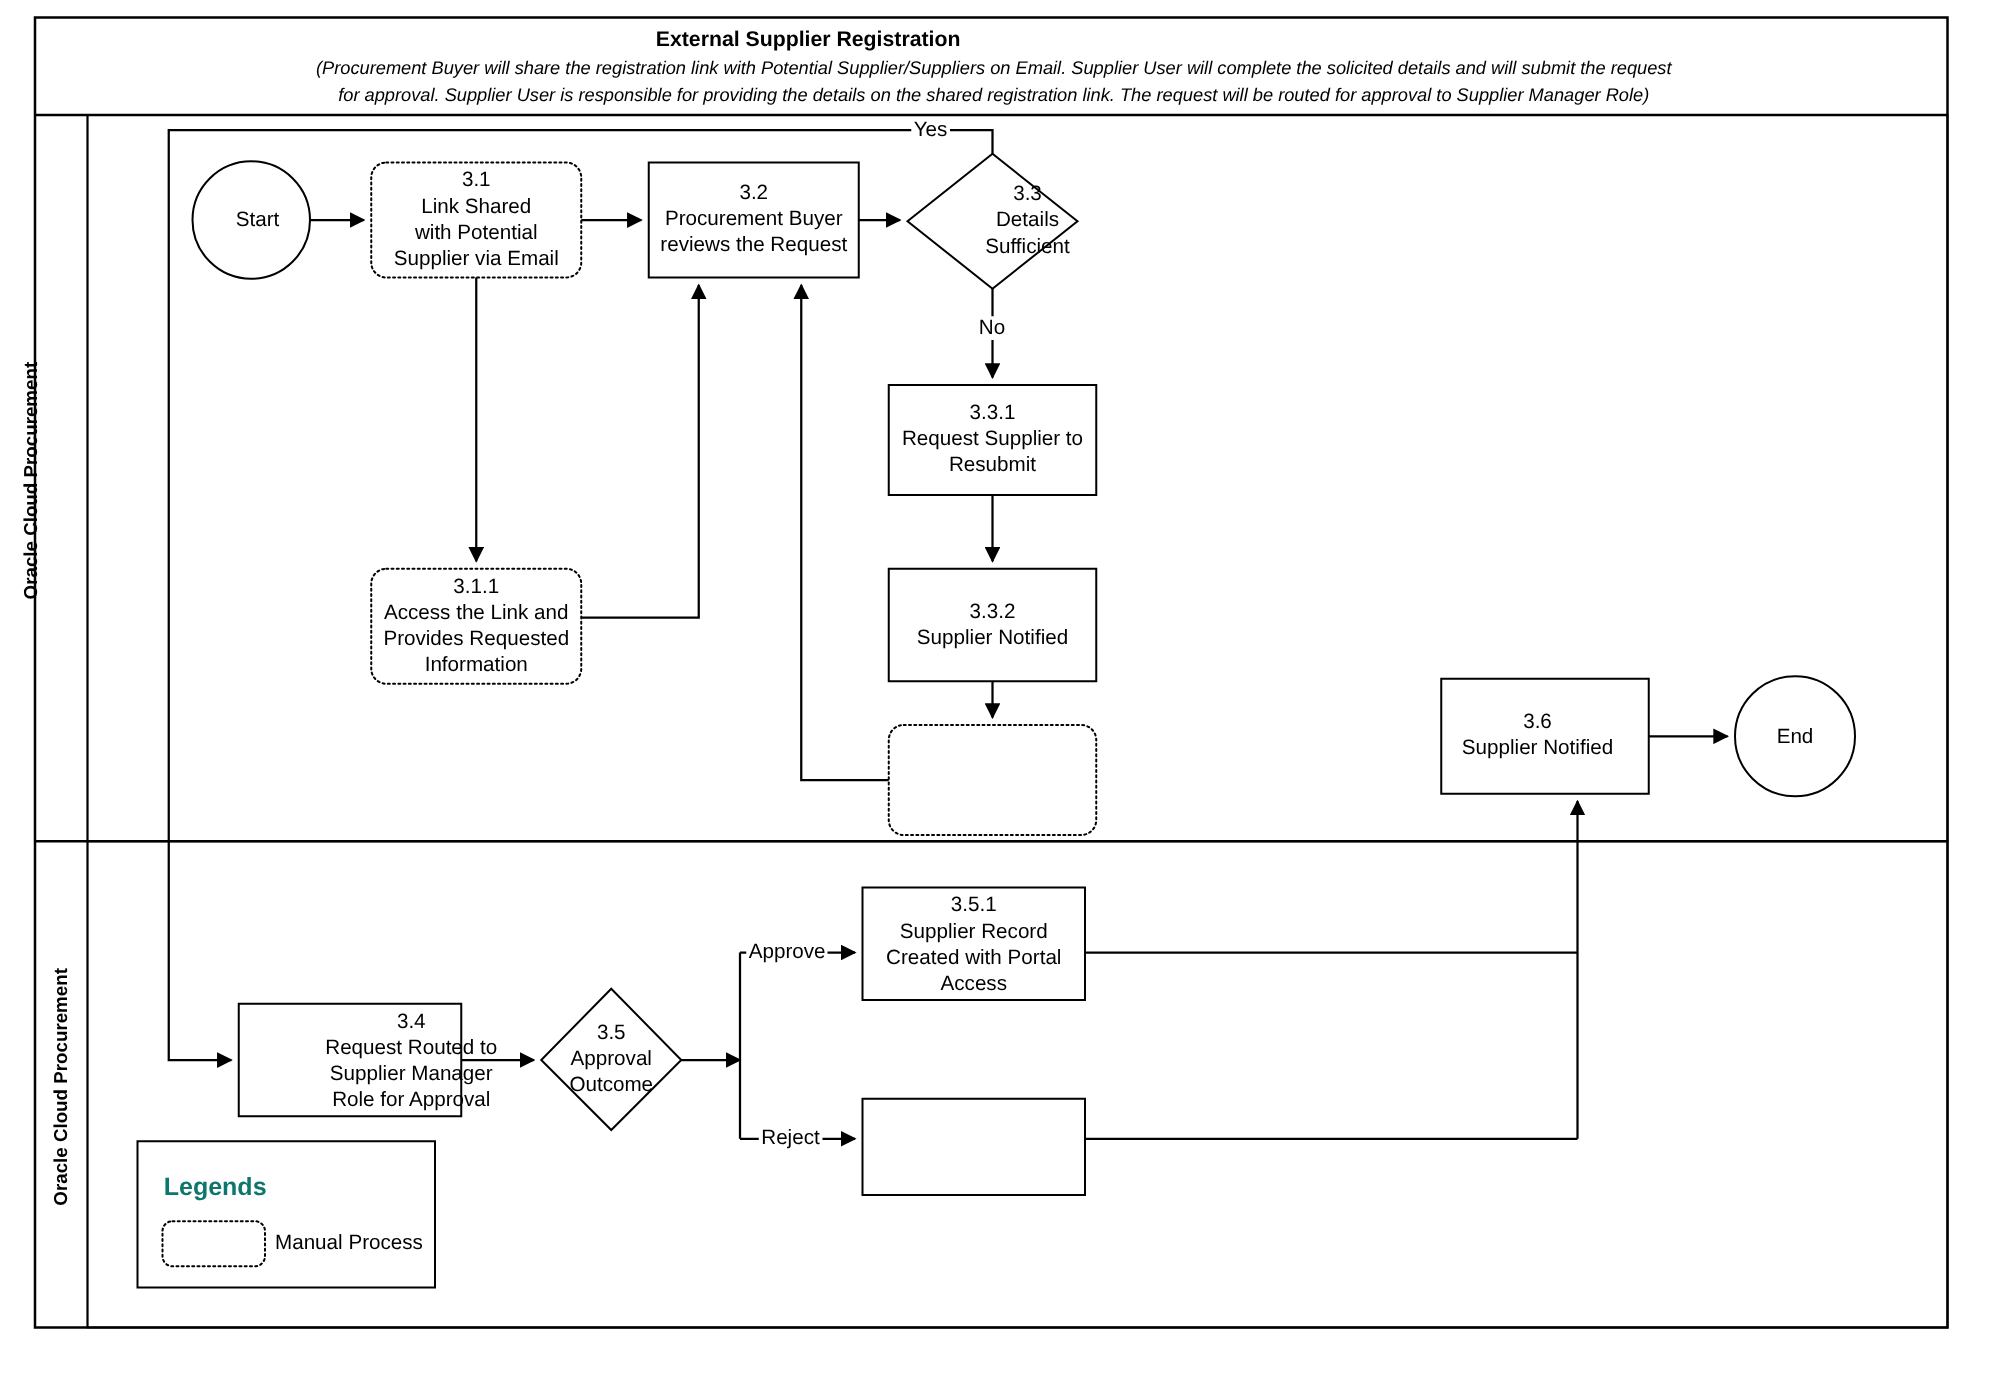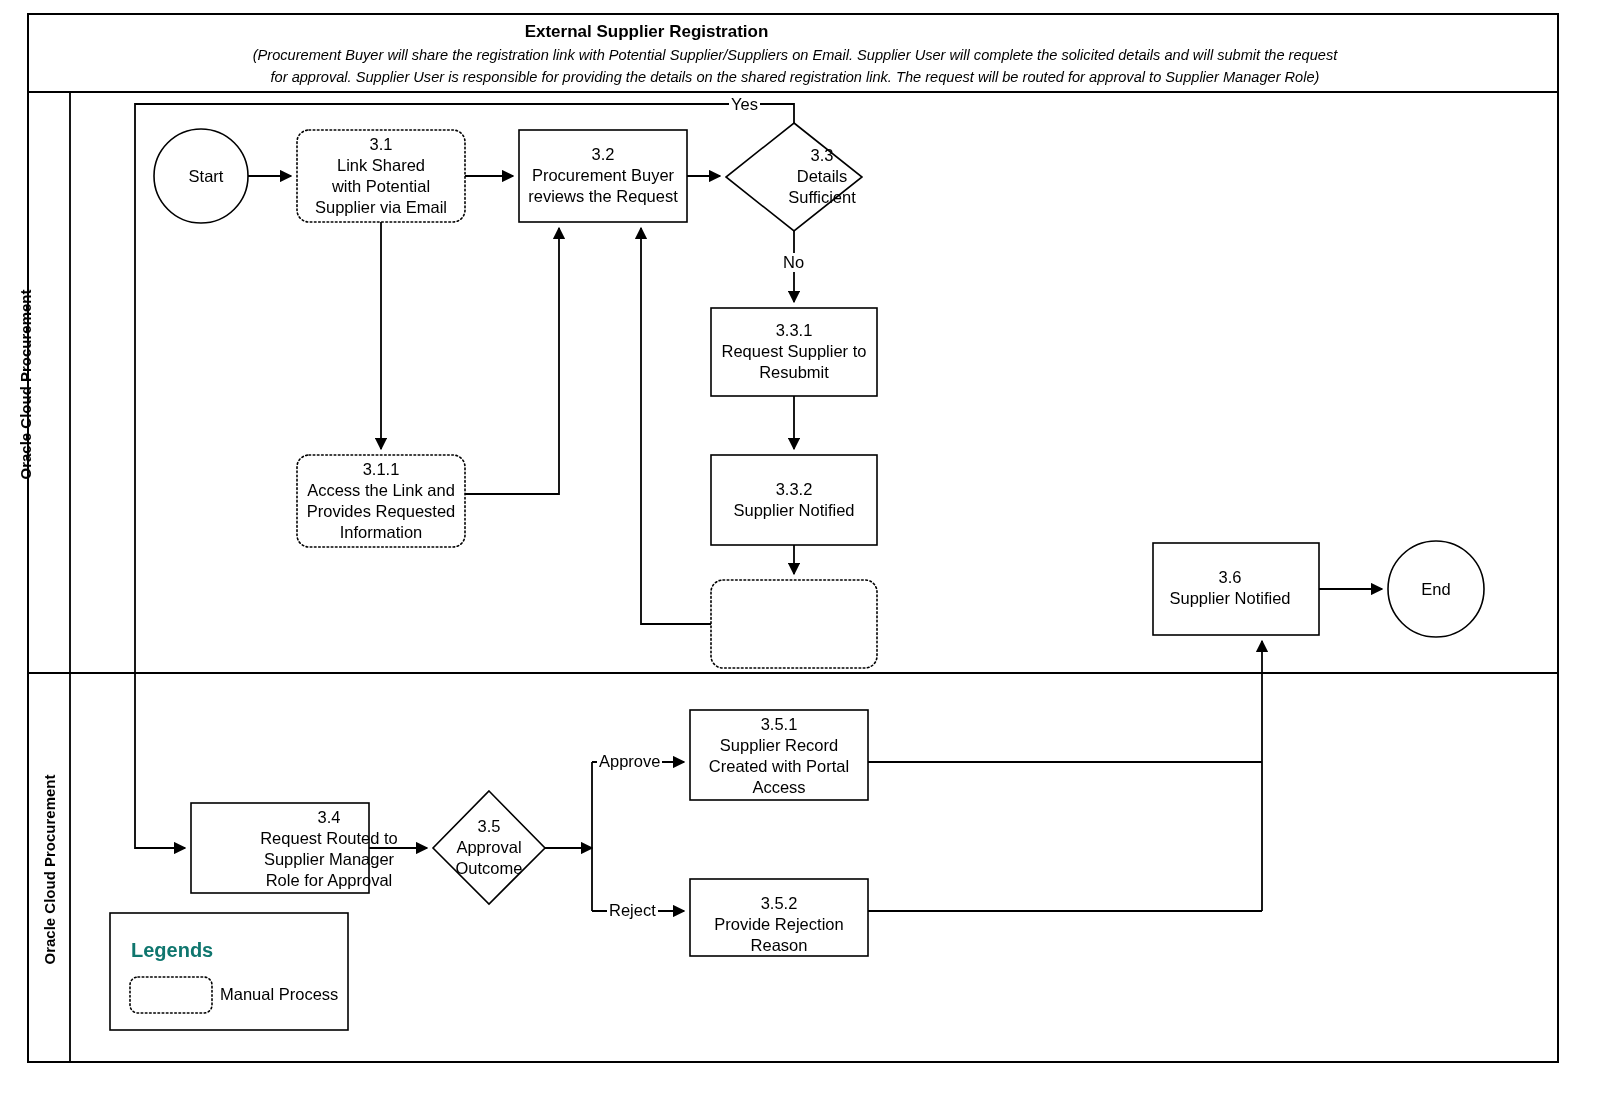--- a/index.html
+++ b/index.html
@@ -245,23 +245,20 @@
 
   <div class="lbl" style="left:432px; top:816px; width:114px;text-align:center;">3.5
 Approval
 Outcome</div>
 
   <div class="lbl" style="left:688px; top:714px; width:182px;">3.5.1
 Supplier Record
 Created with Portal
 Access</div>
 
-  <div class="lbl" style="left:690px; top:893px; width:178px;">3.5.2
-Provide Rejection
-Reason</div>
 
   <div class="lbl-edge" style="left:729px; top:95px;">Yes</div>
   <div class="lbl-edge" style="left:781px; top:253px;">No</div>
   <div class="lbl-edge" style="left:597px; top:752px;">Approve</div>
   <div class="lbl-edge" style="left:607px; top:901px;">Reject</div>
 
   <div class="legend-title" style="left:131px; top:939px;">Legends</div>
   <div class="legend-text" style="left:220px; top:985px;text-align:center;">Manual Process</div>
 
 </div>

